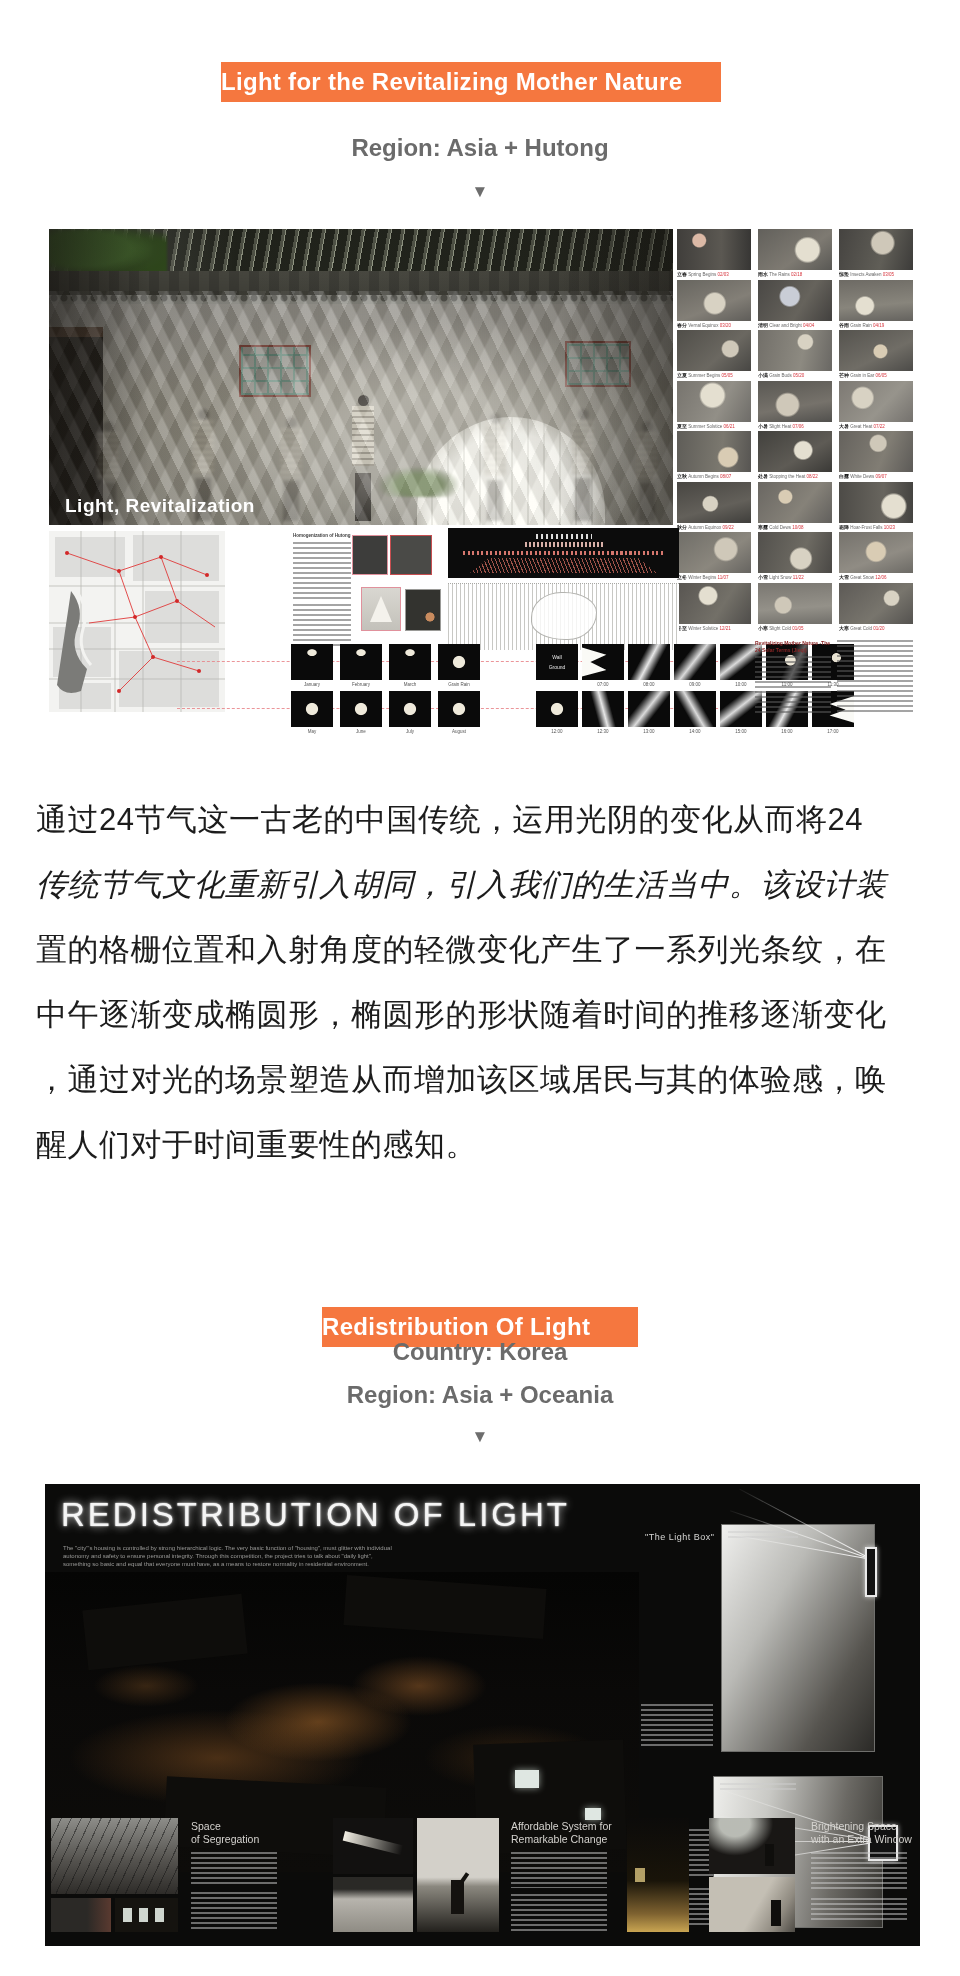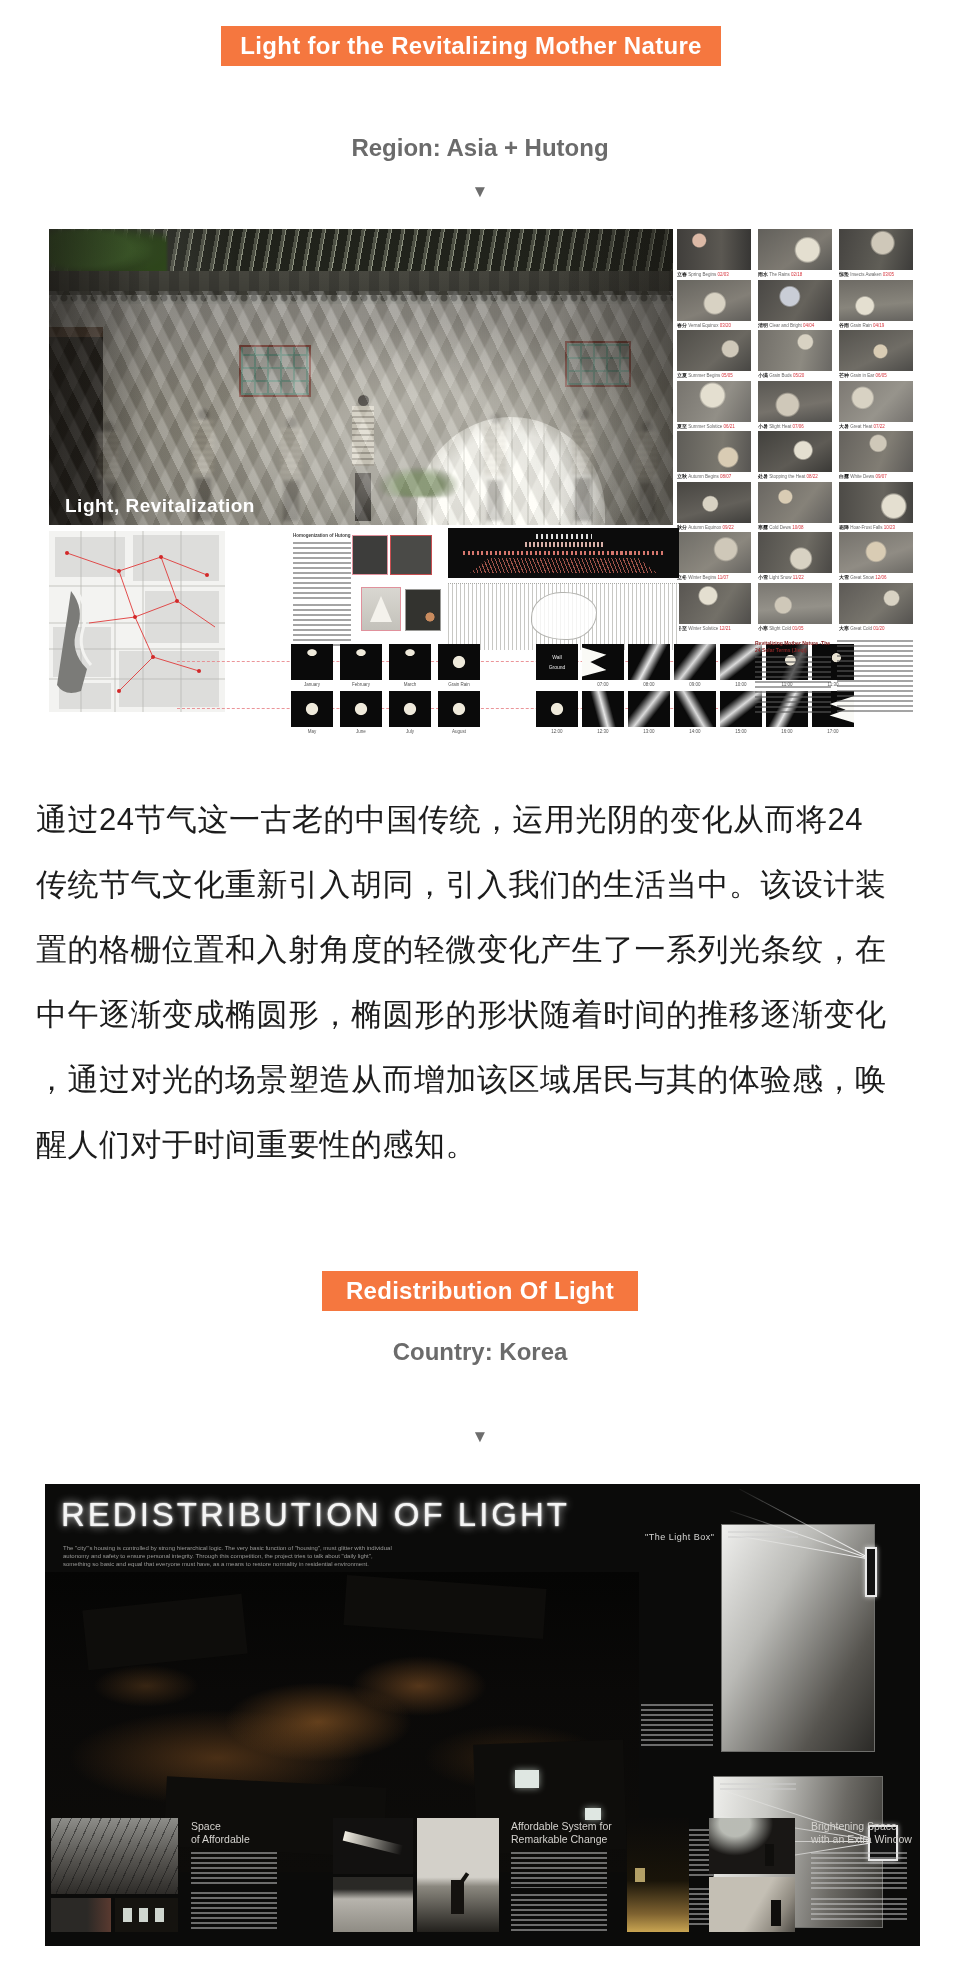--- a/index.html
+++ b/index.html
@@ -1,20 +1,20 @@
 <!DOCTYPE html>
 <html><head>
 <meta charset="utf-8">
 <style>
   html,body{margin:0;padding:0;background:#fff;}
   .page{position:relative;width:960px;height:1976px;margin:0 auto;background:#fff;overflow:hidden;
         font-family:"Liberation Sans","DejaVu Sans",sans-serif;}
   
   .banner{position:absolute;background:#f5773f;color:#fff;font-size:24px;font-weight:700;
-          text-align:center;line-height:40px;letter-spacing:.3px;}
+          line-height:40px;letter-spacing:.3px;margin-top:36px;}
   .meta{position:absolute;left:0;width:960px;text-align:center;color:#6b6b6b;font-size:24px;
         font-weight:600;line-height:30px;}
   .tri{position:absolute;left:0;width:960px;text-align:center;color:#6d6d6d;font-size:17px;line-height:24px;}
   .caption{position:absolute;left:0;width:960px;text-align:center;color:#757575;font-size:23px;line-height:34px;}
   
   .zh-line{position:absolute;left:36px;width:900px;height:65px;line-height:65px;color:#1c1c1c;
            font-size:31px;letter-spacing:.5px;white-space:nowrap;}
   
   .poster1{position:absolute;left:49px;top:229px;width:864px;height:492px;background:#fff;}
   .p1-photo{position:absolute;left:0;top:0;width:624px;height:296px;background:#8f8c82;overflow:hidden;}
@@ -497,29 +497,30 @@
       </div>
       <div style="width:76px;">
         <div class="micro" style="width:76px;height:72px;"></div>
       </div>
     </div>
   </div>
 
 
   <div id="zh">
       <div class="zh-line" style="top: 787px;">通过24节气这一古老的中国传统，运用光阴的变化从而将24</div>
-      <div class="zh-line" style="top: 852px;">传统节气文化重新引入胡同，引入我们的生活当中。该设计装</div>
+      <div class="zh-line" style="top: 852px; font-style: italic;">传统节气文化重新引入胡同，引入我们的生活当中。该设计装</div>
       <div class="zh-line" style="top: 917px;">置的格栅位置和入射角度的轻微变化产生了一系列光条纹，在</div>
       <div class="zh-line" style="top: 982px;">中午逐渐变成椭圆形，椭圆形的形状随着时间的推移逐渐变化</div>
       <div class="zh-line" style="top: 1047px;">，通过对光的场景塑造从而增加该区域居民与其的体验感，唤</div>
       <div class="zh-line" style="top: 1112px;">醒人们对于时间重要性的感知。</div>
     </div>
 
   <div class="banner" style="left:322px;top:1271px;width:316px;">Redistribution Of Light</div>
   <div class="meta" style="top:1337px;">Country: Korea</div>
+  <div class="meta" style="top:1380px;">Region: Asia + Oceania</div>
   <div class="tri" style="top:1425px;">▼</div>
 
   <div class="poster2">
     <div class="p2-title">REDISTRIBUTION OF LIGHT</div>
     <div class="p2-intro">The "city"'s housing is controlled by strong hierarchical logic. The very basic function of "housing", must glitter with individual autonomy and safety to ensure personal integrity. Through this competition, the project tries to talk about "daily light", something so basic and equal that everyone must have, as a means to restore normality in residential environment.</div>
 
     <div class="night">
       <div class="dots"></div>
       <div class="roof" style="left:40px;top:30px;width:160px;height:60px;transform:rotate(-6deg);"></div>
       <div class="roof" style="left:300px;top:10px;width:200px;height:50px;transform:rotate(4deg);"></div>
@@ -555,21 +556,21 @@
          repeating-linear-gradient(115deg,rgba(20,20,20,.5) 0 1px,transparent 1px 9px),
          linear-gradient(180deg,#8d8d89 0%,#55534f 55%,#2e2c29 100%);"></div>
     <div class="bphoto" style="left:6px;top:414px;width:60px;height:34px;background:
          linear-gradient(90deg,#2b2926 60%,#5a3a30 100%);"></div>
     <div class="bphoto" style="left:70px;top:414px;width:63px;height:34px;background:#15130f;">
       <div style="position:absolute;left:8px;top:10px;width:48px;height:14px;background:
            repeating-linear-gradient(90deg,#cfd6cf 0 9px,#15130f 9px 16px);"></div>
     </div>
     <div class="p2-h" style="left:146px;top:336px;">
       <div>Space</div>
-        <div>of Affordable</div>
+        <div>of Segregation</div>
     </div>
     <div class="micro-light" style="position:absolute;left:146px;top:368px;width:86px;height:34px;"></div>
     <div class="micro-light" style="position:absolute;left:146px;top:408px;width:86px;height:40px;"></div>
 
     <div class="bphoto" style="left:288px;top:334px;width:80px;height:56px;background:#121110;">
       <div style="position:absolute;left:10px;top:20px;width:60px;height:10px;transform:rotate(14deg);background:
            linear-gradient(90deg,#f2efe4,rgba(240,237,225,0));"></div>
     </div>
     <div class="bphoto" style="left:288px;top:393px;width:80px;height:55px;background:
          linear-gradient(180deg,#2a2926 0 22%,#b7b4ad 40%,#8f8c84 100%);"></div>

